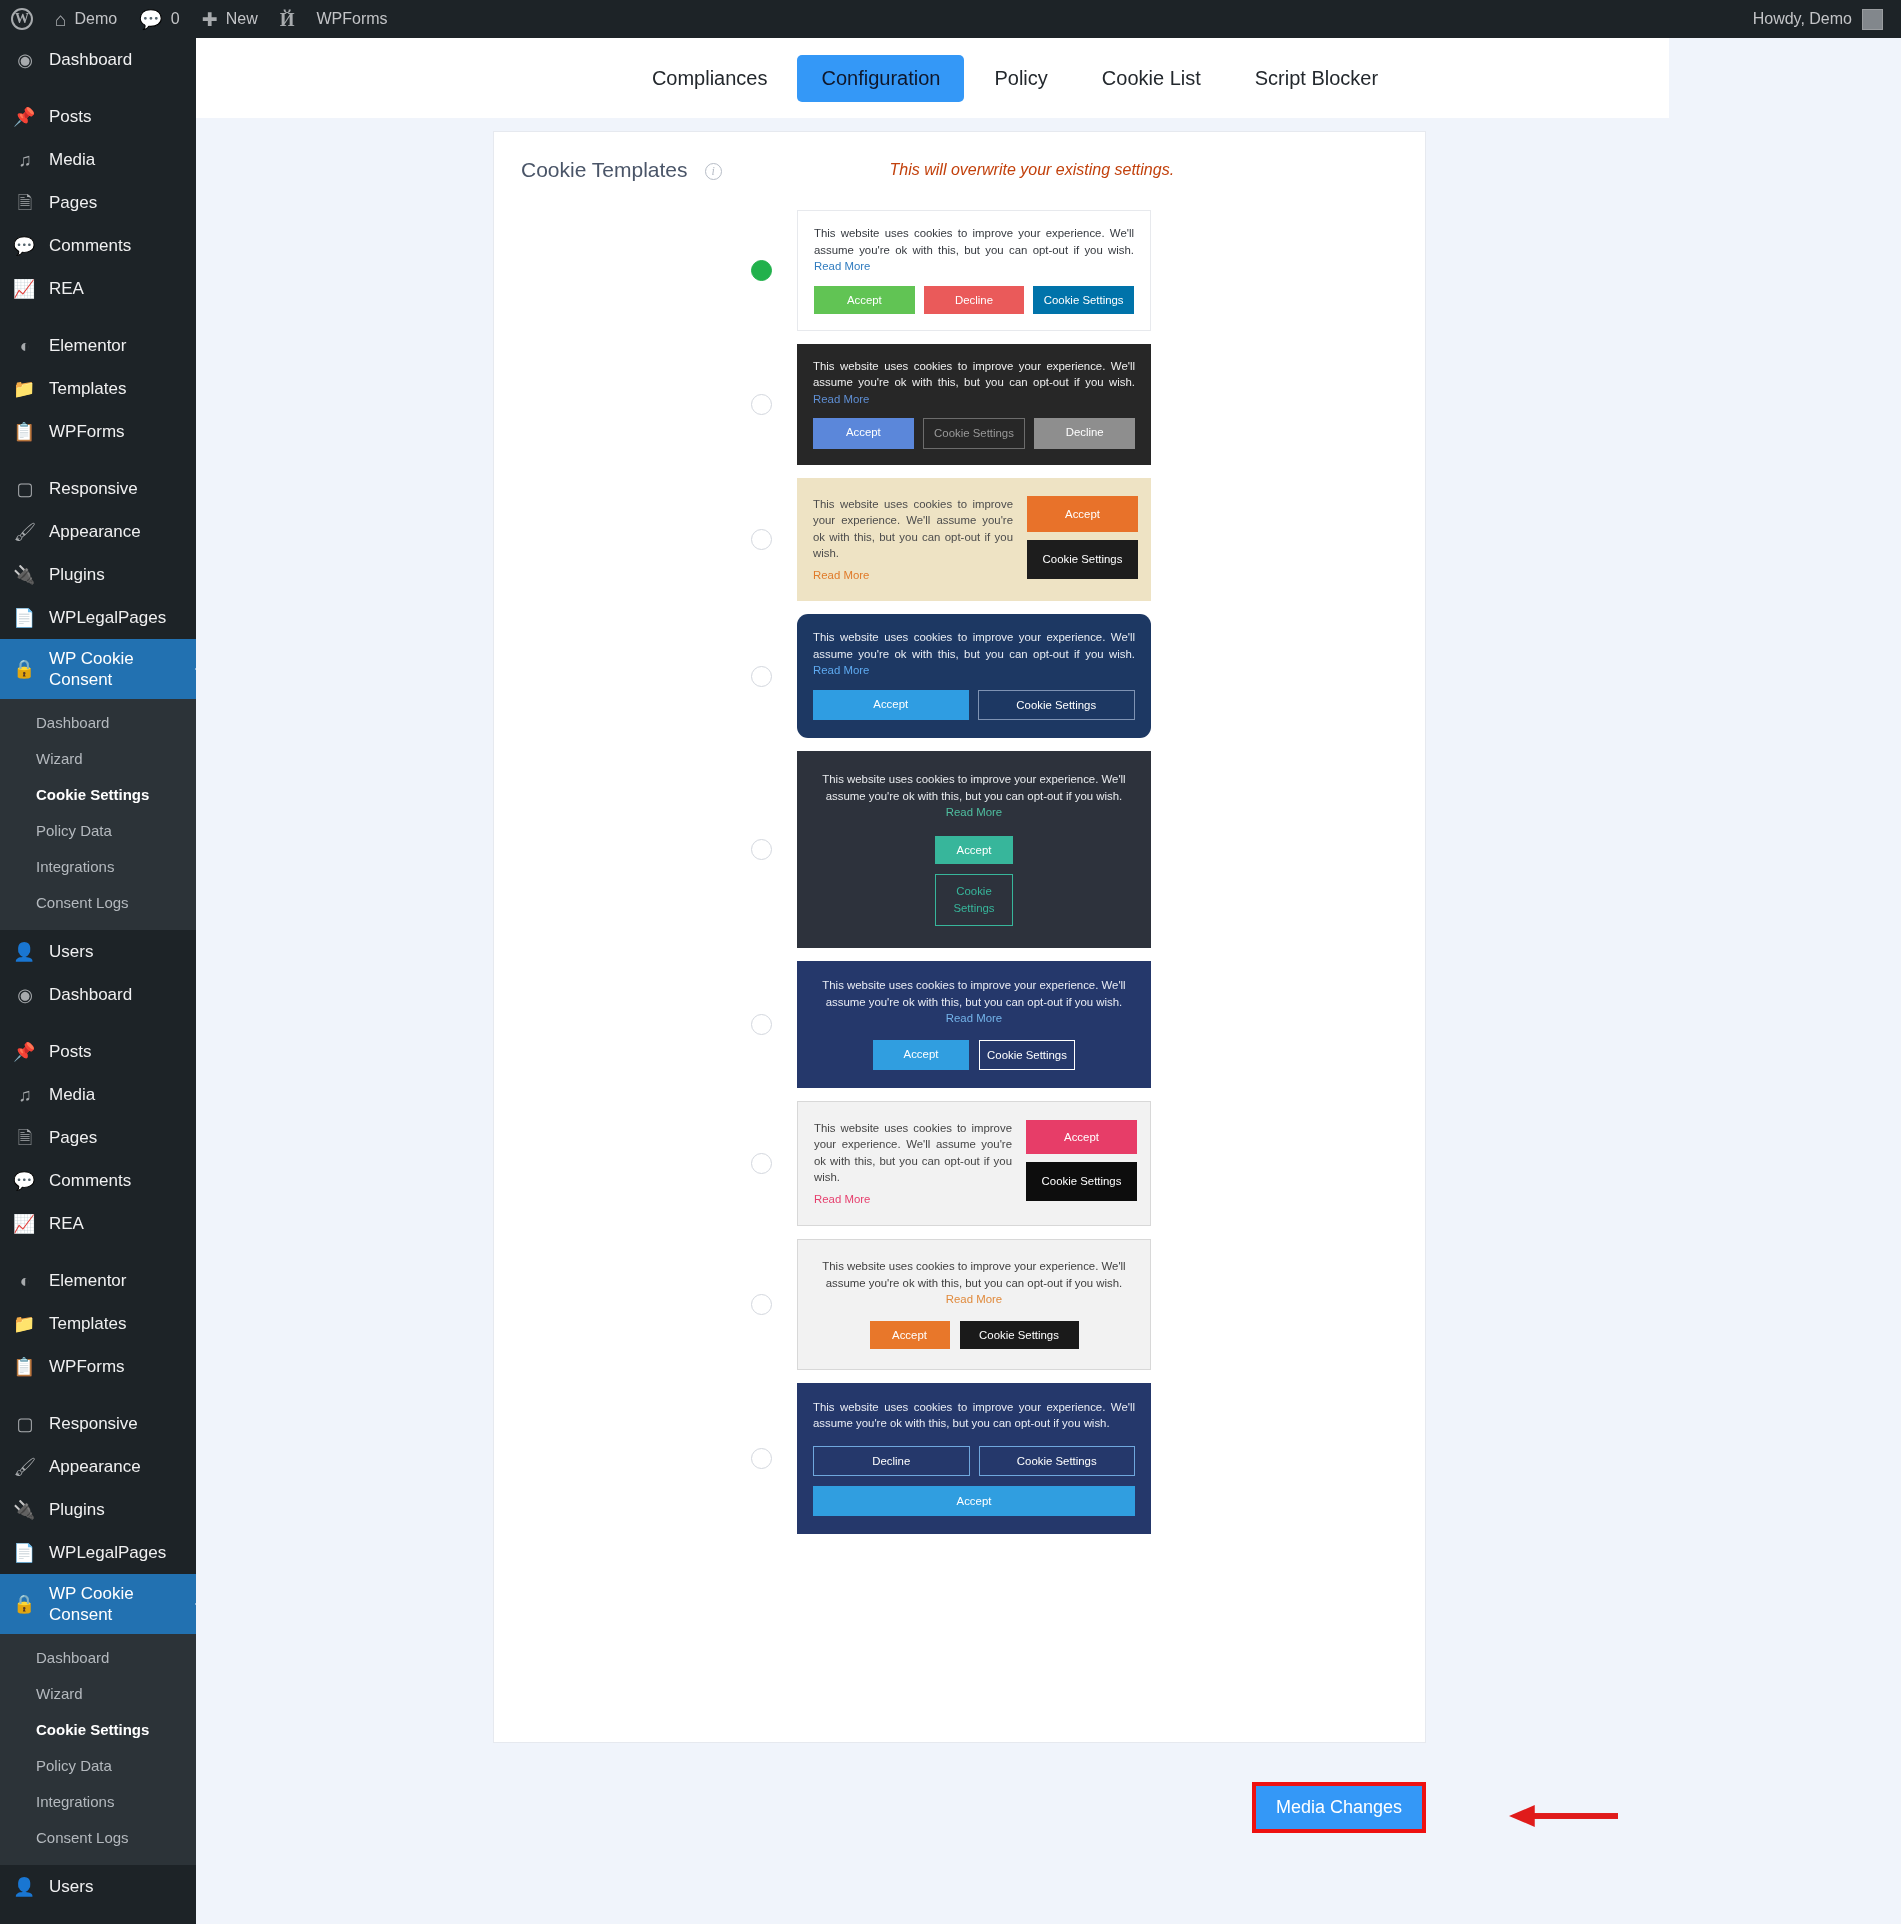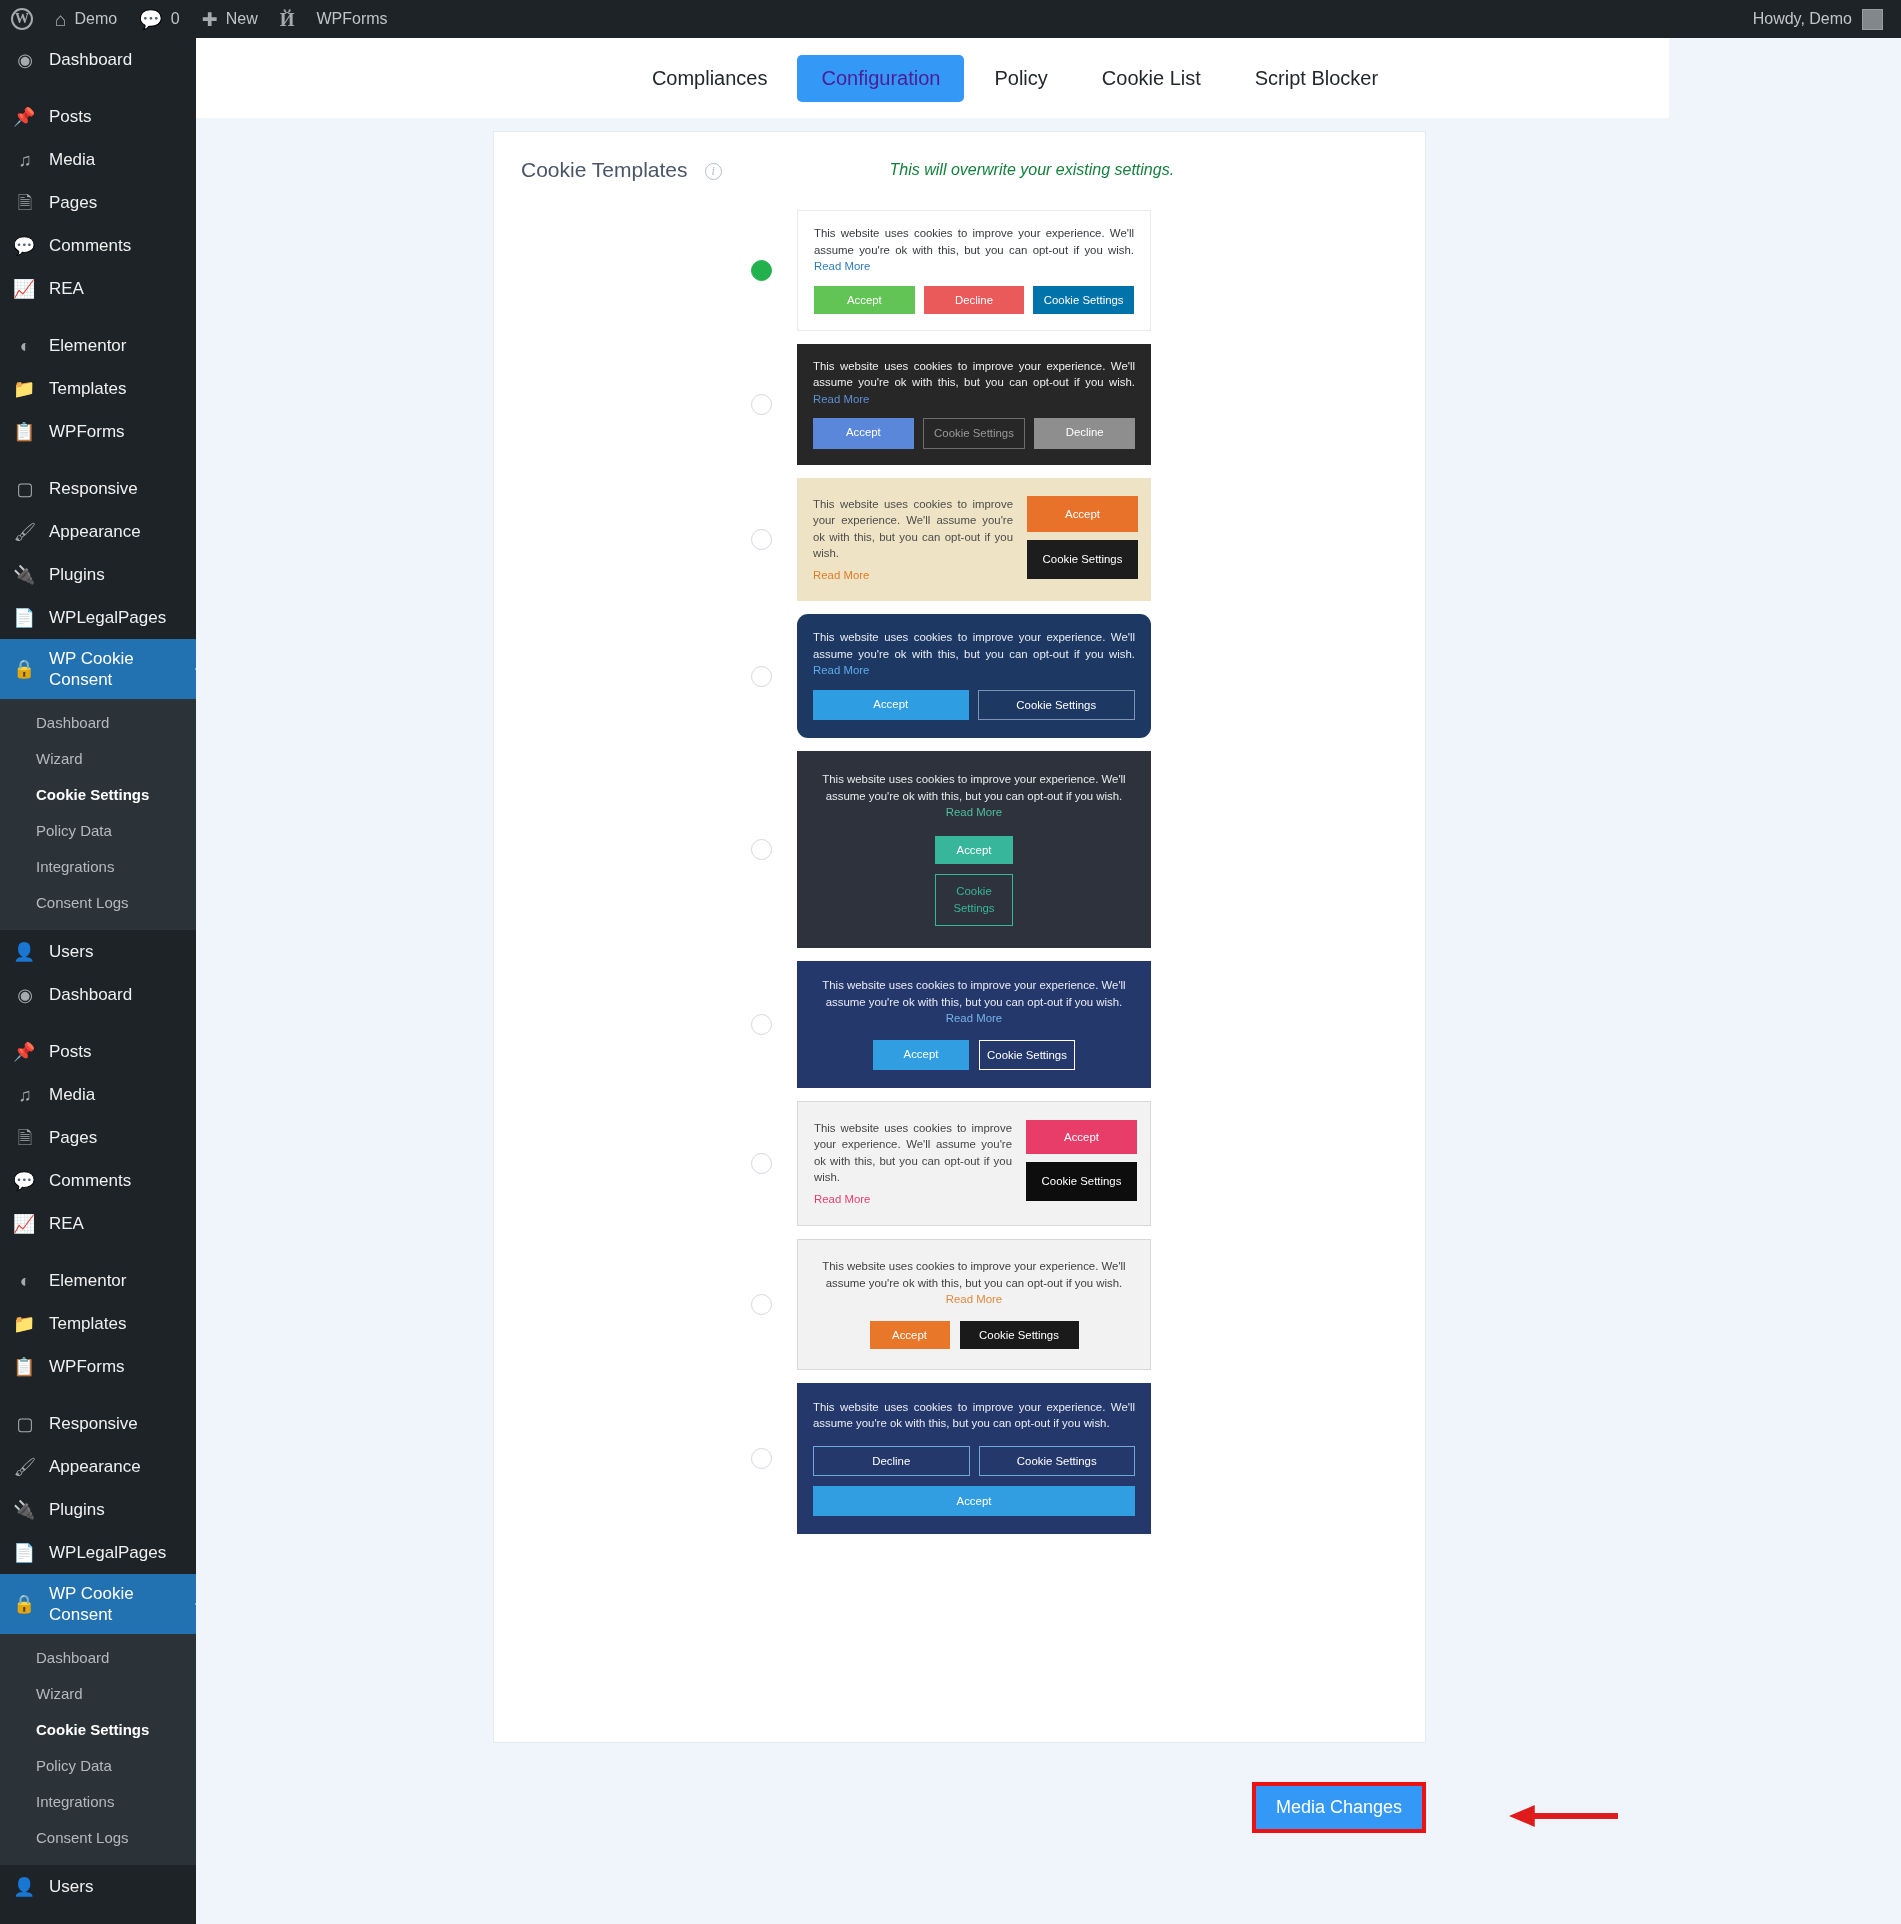--- a/index.html
+++ b/index.html
@@ -86,21 +86,21 @@
   }
   #tabbar {
     width: 1638px; height: 80px; background: #fff;
     display: flex; align-items: center; justify-content: center;
     gap: 6px;
   }
   .tab {
     padding: 12px 24px; font-size: 20px; color: #23282d;
     border-radius: 5px; white-space: nowrap;
   }
-  .tab.active { background: #3498f7; color: #4c1d95; }
+  .tab.active { background: #3498f7; color: #0f172a; }
 
   #content-wrap { padding: 8px 0 0 0; position: relative; }
 
   .panel {
     position: absolute; left: 297px; top: 13px;
     width: 933px; min-height: 1612px;
     background: #fff;
     border: 1px solid #e6e9ef;
   }
 
@@ -114,21 +114,21 @@
   .info-icon {
     display: inline-flex; align-items: center; justify-content: center;
     width: 17px; height: 17px; border-radius: 50%;
     border: 1.5px solid #b6bcc6; color: #b6bcc6;
     font-size: 12px; font-style: italic;
     font-family: "Liberation Serif", serif;
     margin-left: 9px; margin-top: 3px;
   }
   .overwrite-note {
     margin-left: 160px; font-size: 16px; font-style: italic;
-    color: #15803d;
+    color: #c2410c;
   }
 
   
   .tpl-list { padding: 28px 12px 40px 0; }
   .tpl-row {
     display: flex; align-items: center;
     padding: 0 0 0 257px; margin-bottom: 13px;
   }
   .radio {
     width: 21px; height: 21px; min-width: 21px;

